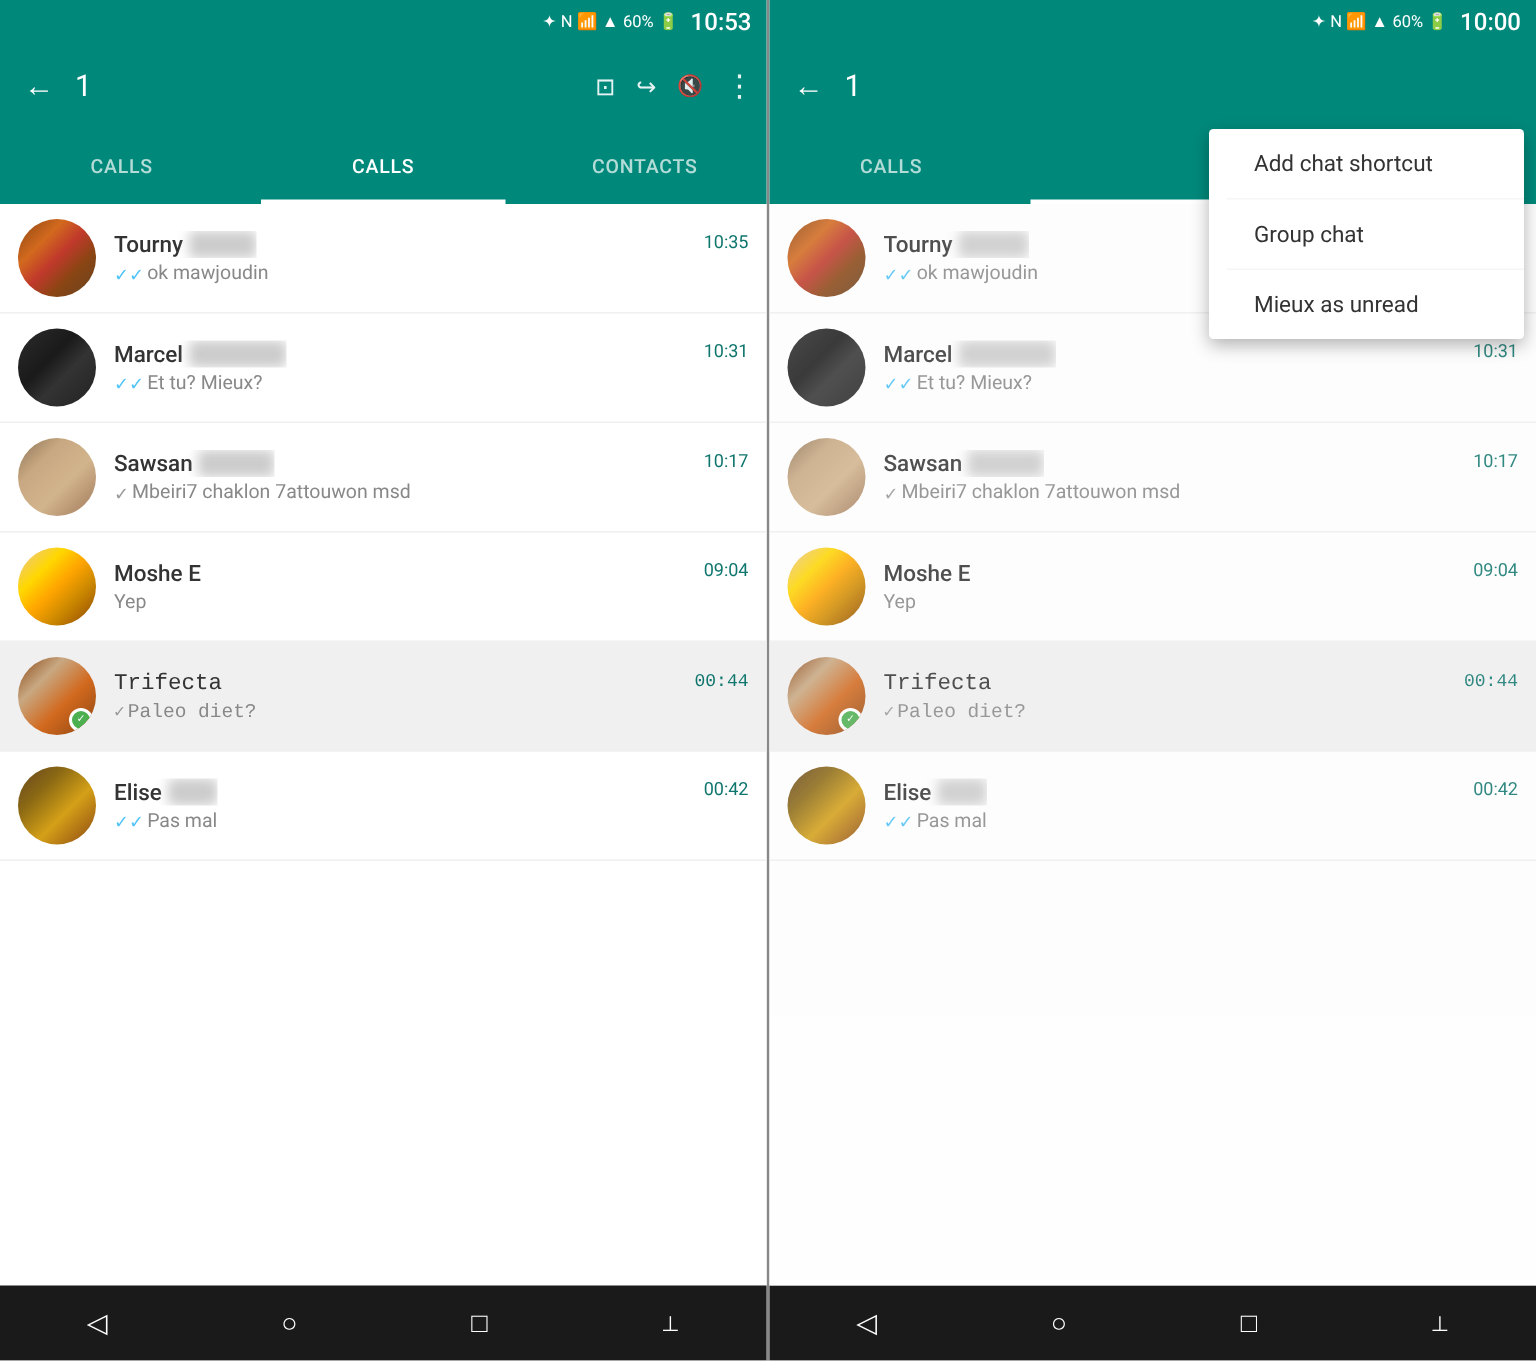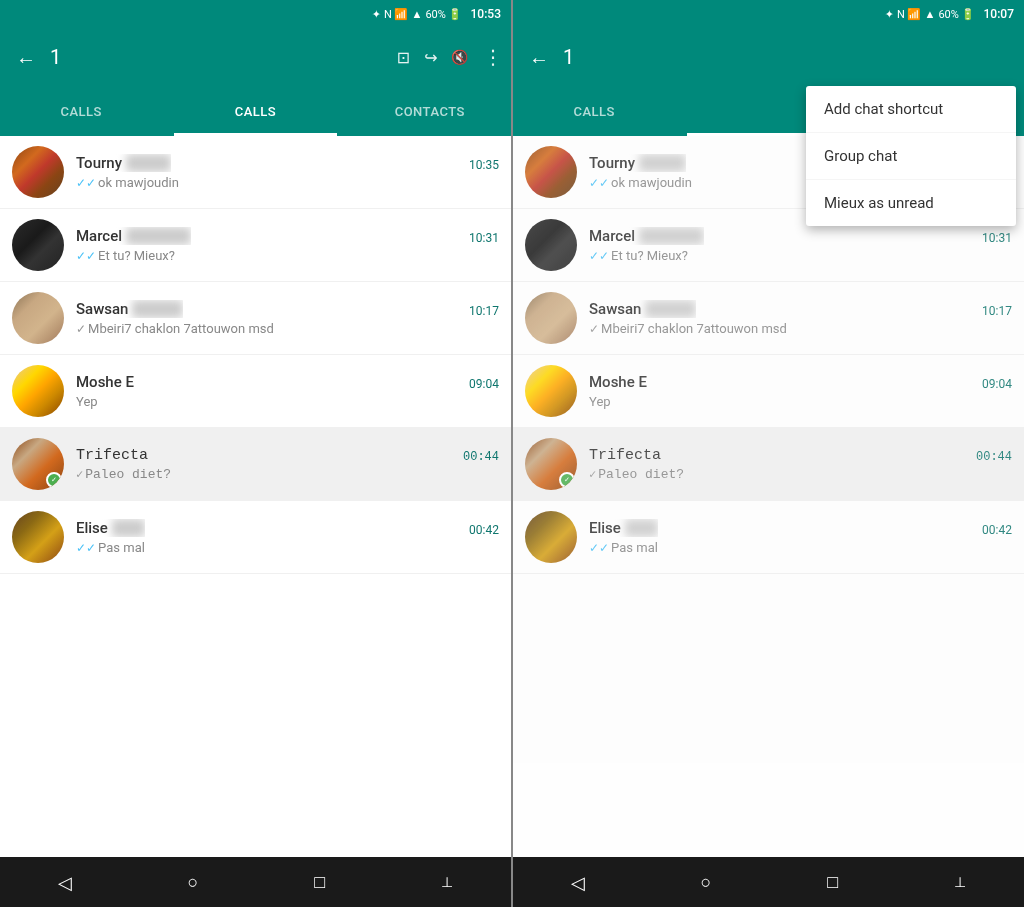--- a/index.html
+++ b/index.html
@@ -32,21 +32,21 @@
       color: white;
       font-size: 11px;
       gap: 4px;
     }
     .status-bar .icons {
       display: flex;
       align-items: center;
       gap: 3px;
     }
     .status-bar .time {
-      font-size: 12px;
+      font-size: 16px;
       font-weight: 500;
       margin-left: 4px;
     }
 
     
     .toolbar {
       background: #00897B;
       height: 58px;
       display: flex;
       align-items: center;
@@ -174,21 +174,21 @@
       font-size: 8px;
       line-height: 1;
     }
     .chat-content {
       flex: 1;
       min-width: 0;
     }
     .chat-name-row {
       display: flex;
       justify-content: space-between;
-      align-items: flex-end;
+      align-items: flex-start;
       margin-bottom: 3px;
     }
     .chat-name {
       font-size: 15px;
       font-weight: 500;
       color: #333;
       white-space: nowrap;
       overflow: hidden;
       text-overflow: ellipsis;
       max-width: 280px;
@@ -254,20 +254,21 @@
       box-shadow: 0 4px 12px rgba(0,0,0,0.3);
       width: 210px;
       z-index: 100;
     }
     .dropdown-item {
       padding: 14px 18px;
       font-size: 15px;
       color: #333;
       cursor: pointer;
       border-bottom: 1px solid #f5f5f5;
+      margin-left: 12px;
     }
     .dropdown-item:last-child {
       border-bottom: none;
     }
 
     
     .divider {
       width: 2px;
       background: #888;
       height: 907px;
@@ -415,21 +416,21 @@
 
   <div class="status-bar">
     <div class="icons">
       <span>✦</span>
       <span>N</span>
       <span>📶</span>
       <span>▲</span>
       <span>60%</span>
       <span>🔋</span>
     </div>
-    <span class="time">10:07</span>
+    <span class="time">10:00</span>
   </div>
 
   <div class="toolbar">
     <span class="back-btn">←</span>
     <span class="counter">1</span>
     <div class="action-icons">
       
     </div>
   </div>
 

